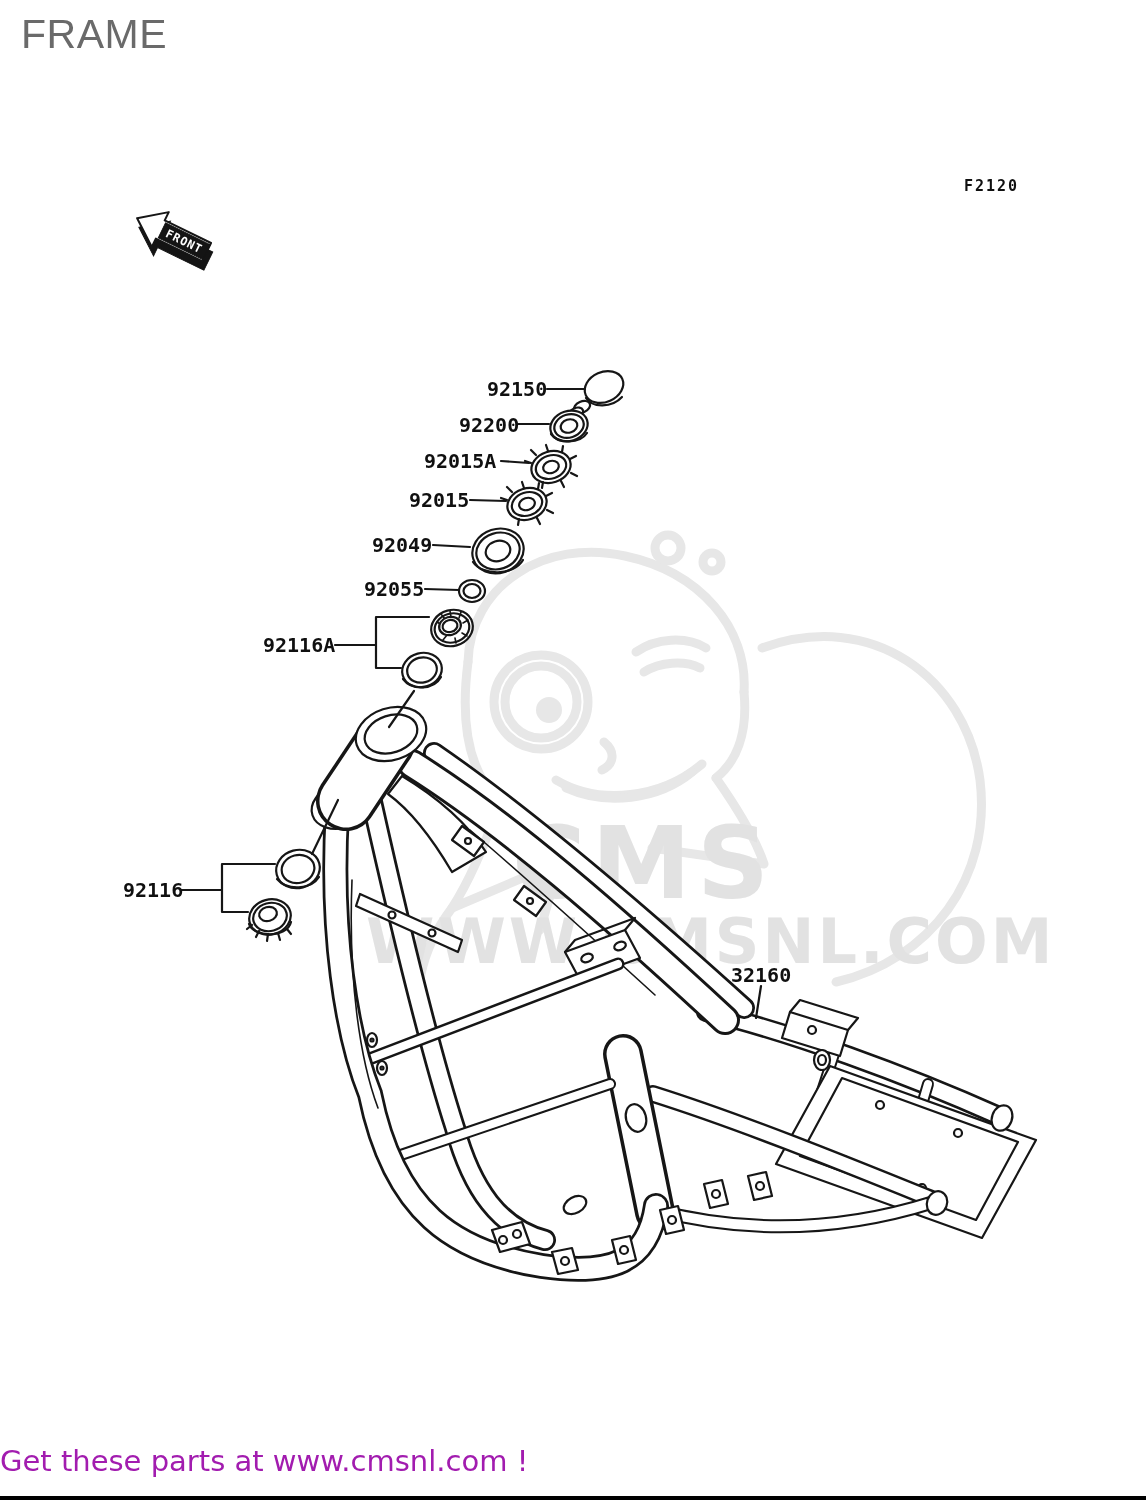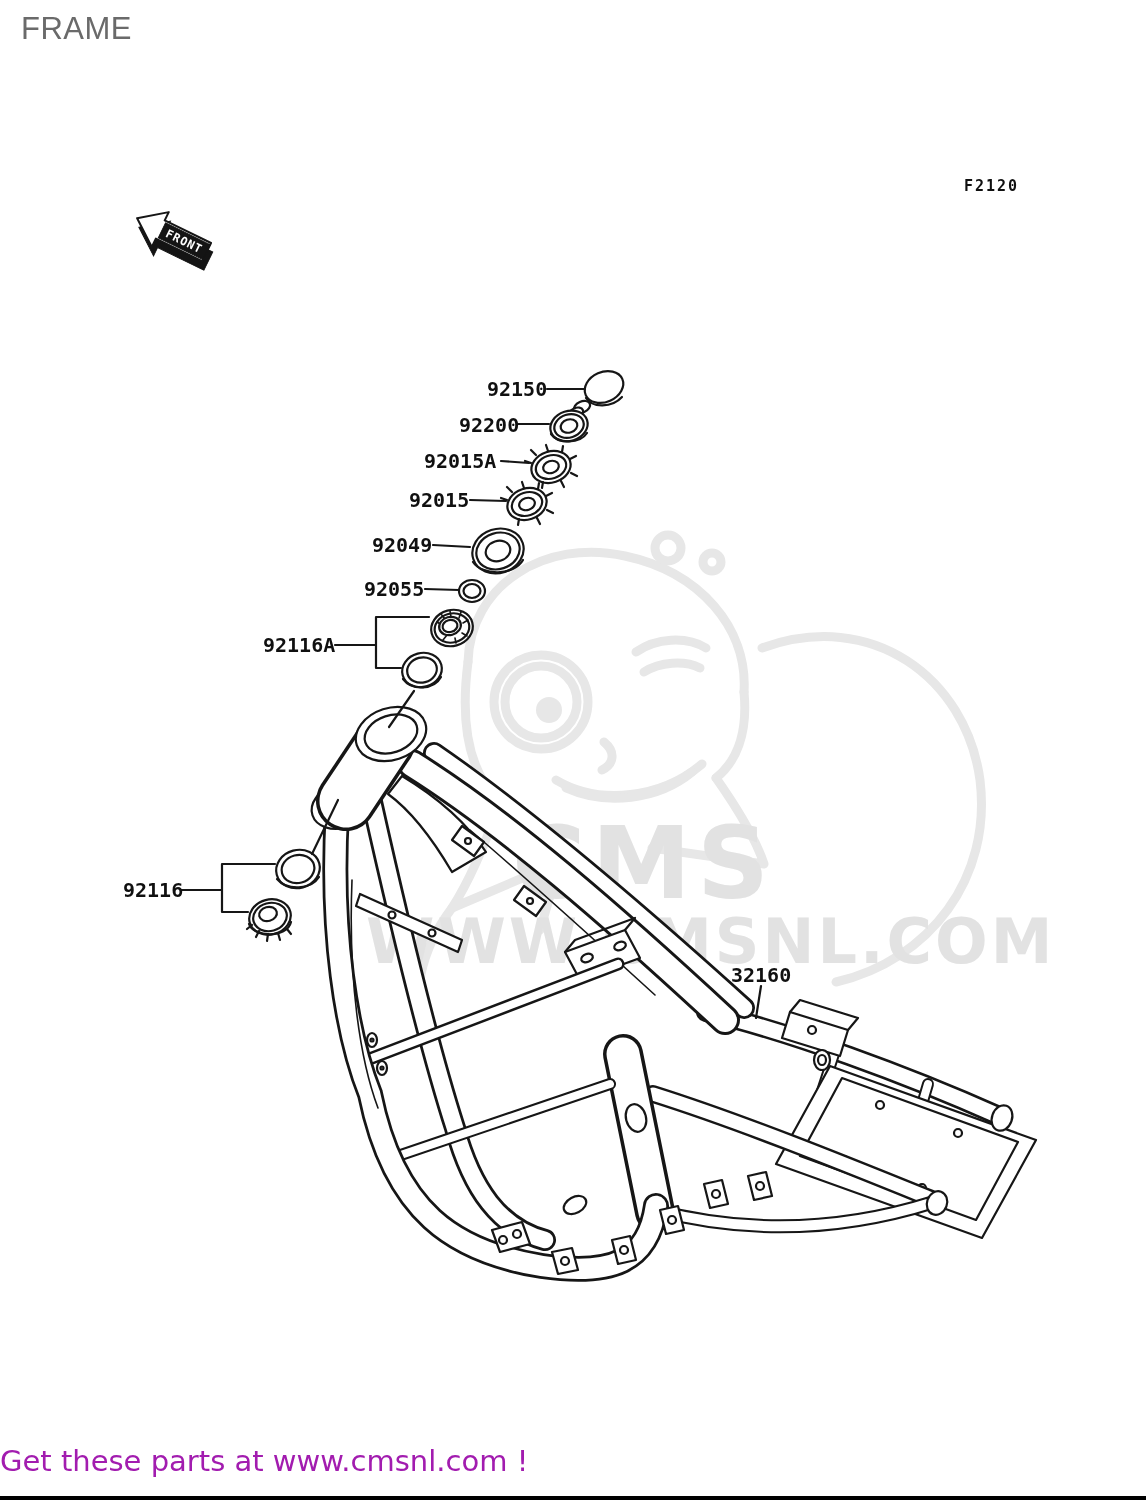--- a/index.html
+++ b/index.html
@@ -1,18 +1,18 @@
 <!DOCTYPE html>
 <html><head>
 <meta charset="utf-8">
 <style>
   html,body{margin:0;padding:0;background:#fff;}
   #stage{position:relative;width:1146px;height:1500px;background:#fff;overflow:hidden;
          font-family:"Liberation Sans",sans-serif;}
-  #title{position:absolute;left:21px;top:11px;font-size:31px;color:#6a6a6a;letter-spacing:.5px;}
+  #title{position:absolute;left:21px;top:11px;font-size:41px;color:#6a6a6a;letter-spacing:.5px;}
   #footer{position:absolute;left:0;top:1444px;width:100%;text-align:left;
           font-size:29px;color:#a21caf;font-family:"DejaVu Sans",sans-serif;}
   #bottombar{position:absolute;left:0;bottom:0;width:100%;height:4px;background:#000;}
   svg{position:absolute;left:0;top:0;}
   
   .ln{stroke:#161616;stroke-width:2.2;fill:none;stroke-linecap:round;stroke-linejoin:round;}
   .thin{stroke:#161616;stroke-width:1.6;fill:none;stroke-linecap:round;}
   .fw{fill:#ffffff;stroke:#161616;stroke-width:2.2;stroke-linejoin:round;}
   .blk{fill:#141414;stroke:#141414;stroke-width:1;}
   .o{stroke:#161616;fill:none;stroke-linecap:round;}

